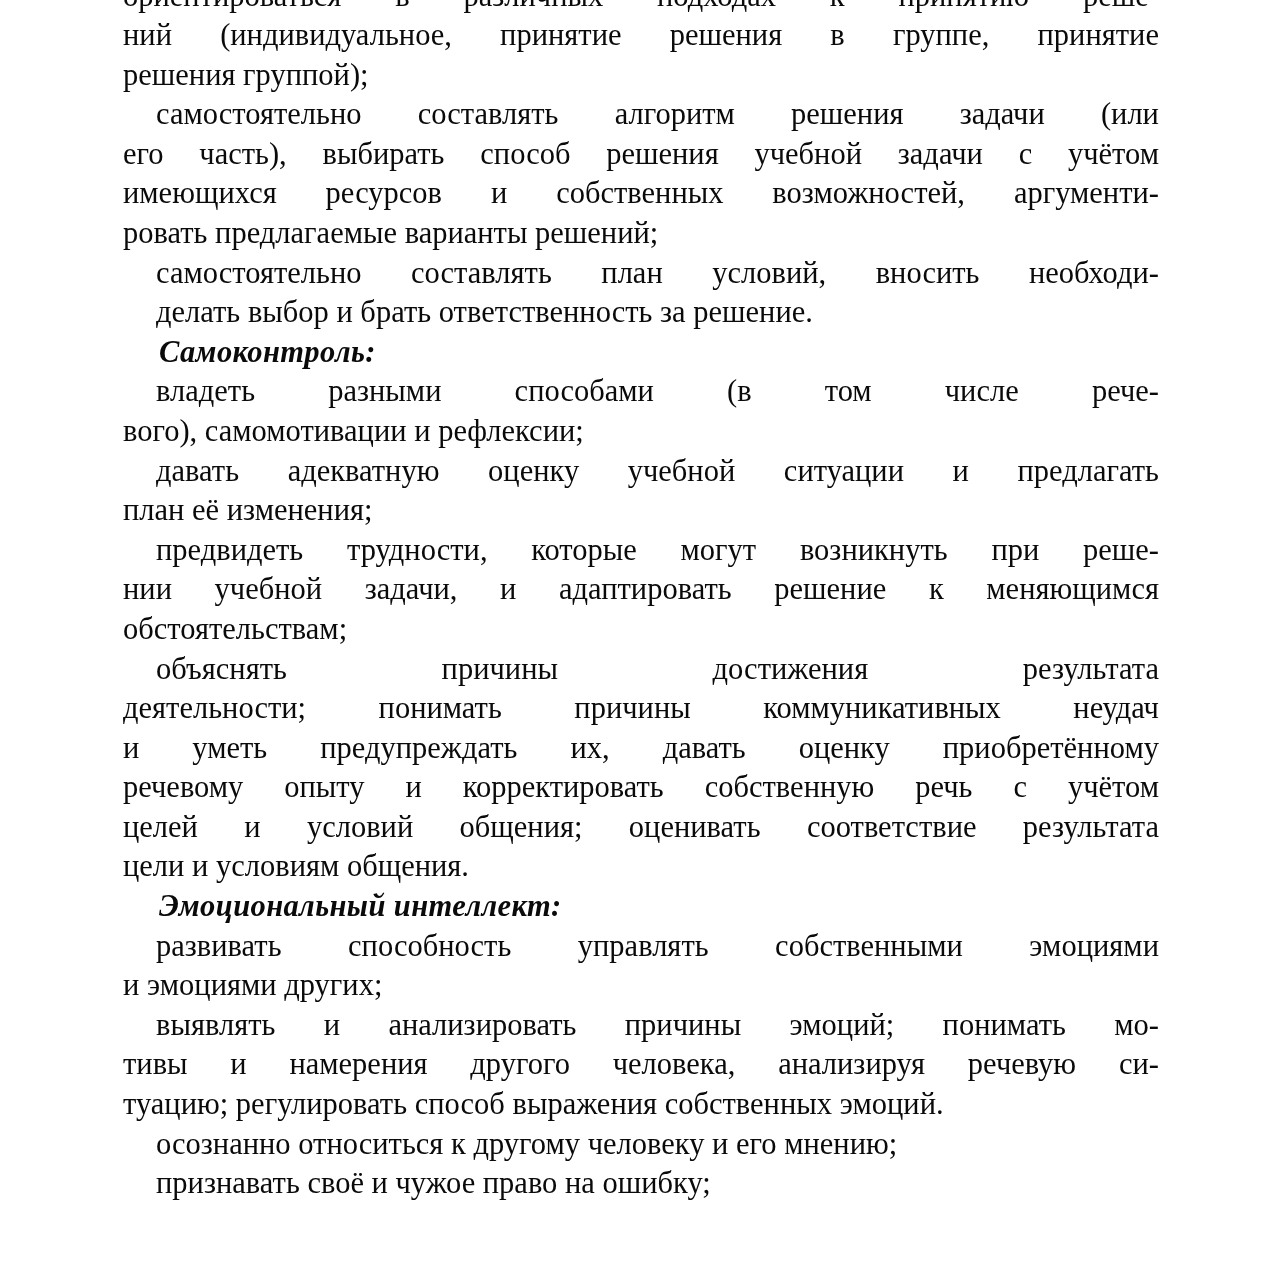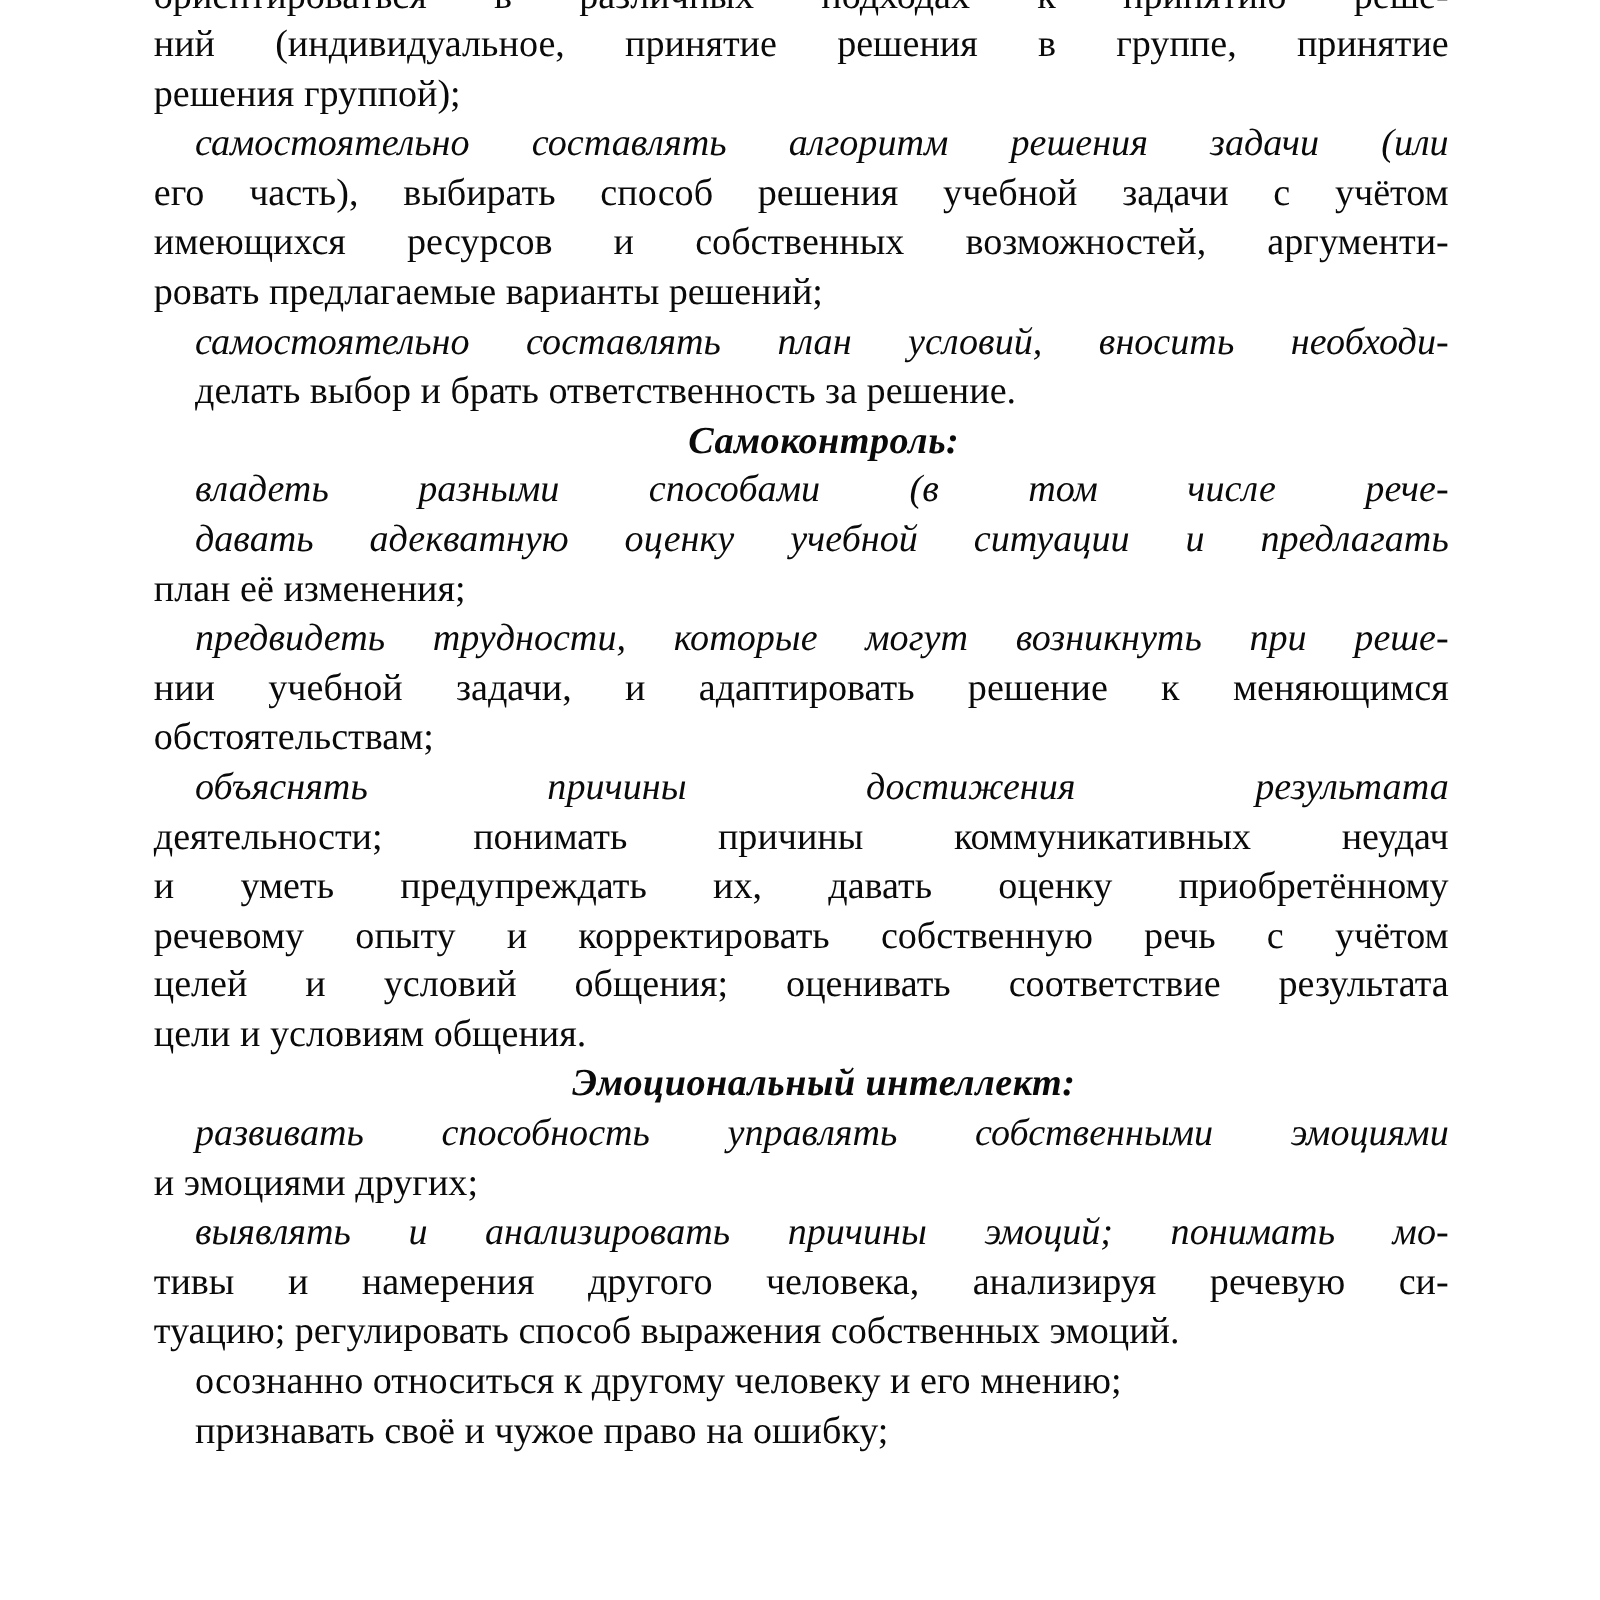--- a/index.html
+++ b/index.html
@@ -46,30 +46,29 @@
   
   .ln.just {
     display: flex;
     justify-content: space-between;
     white-space: normal;
   }
   .ln.just > span { display: inline-block; }
 
   
   .ln.indent { padding-left: 33px; }
-  .ln.just.indent { padding-left: 33px; font-style: italic; }
+  .ln.just.indent { padding-left: 33px; }
 
   
   .ln.head {
     font-weight: bold;
     font-style: italic;
     font-size: 30.5px;
     padding-left: 36px;
     letter-spacing: 0.4px;
-    text-align: center;
   }
 </style>
 </head>
 <body>
 
 <div id="page">
   <div id="column">
       <div>
         <div style="height: 22px; overflow: hidden;">
           <div class="ln just" style="margin-top: -17px;">
@@ -140,20 +139,21 @@
       <div>
         <div class="ln indent just">
           <span>владеть</span>
           <span>разными</span>
           <span>способами</span>
           <span>(в</span>
           <span>том</span>
           <span>числе</span>
           <span>рече-</span>
         </div>
+        <div class="ln">вого), самомотивации и рефлексии;</div>
       </div>
       <div>
         <div class="ln indent just">
           <span>давать</span>
           <span>адекватную</span>
           <span>оценку</span>
           <span>учебной</span>
           <span>ситуации</span>
           <span>и</span>
           <span>предлагать</span>

